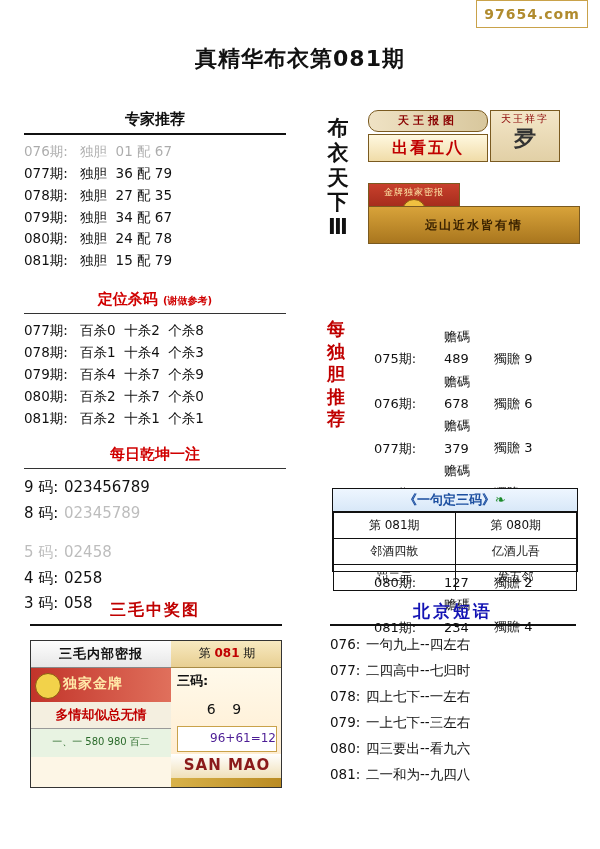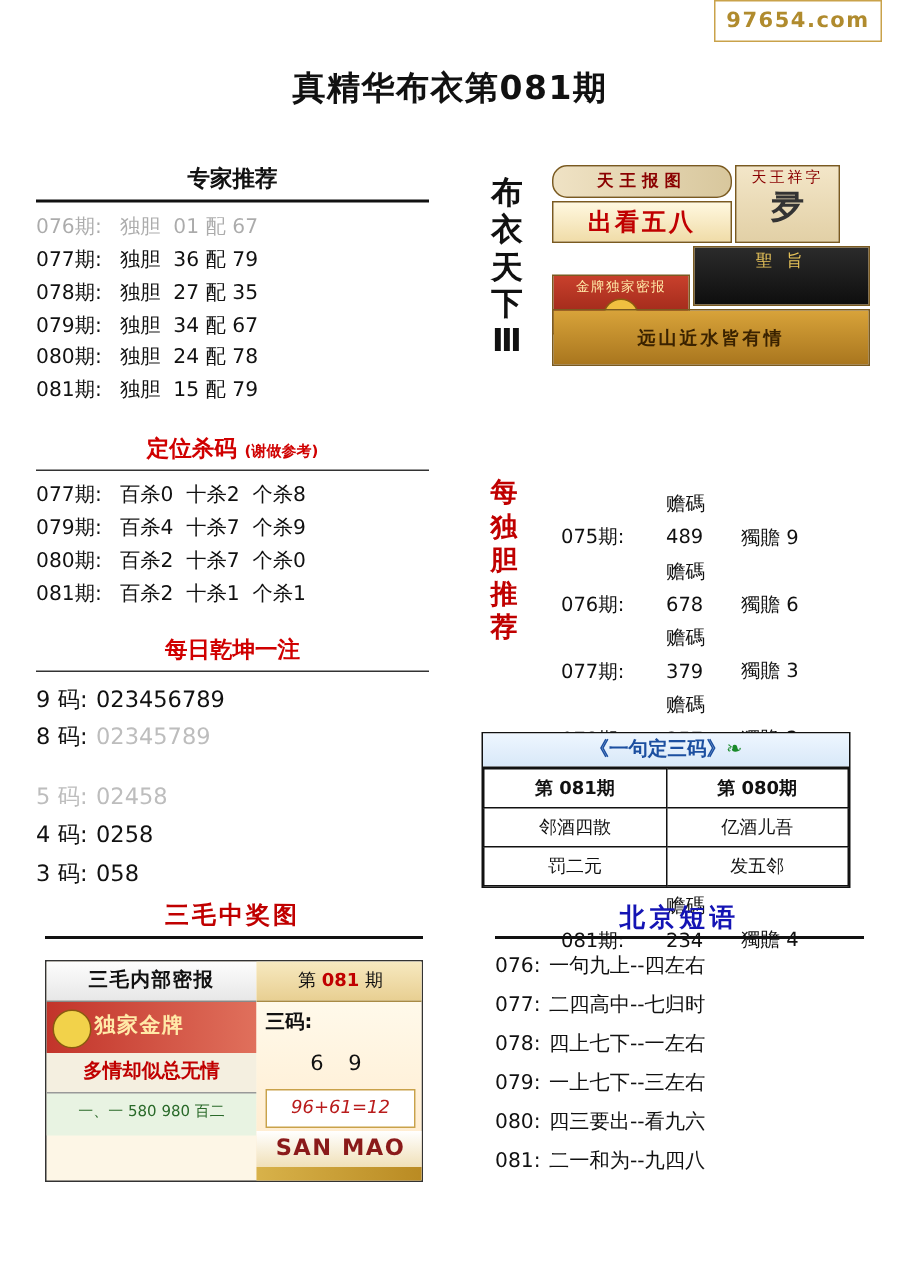--- a/index.html
+++ b/index.html
@@ -72,29 +72,29 @@
     font-size:18px;font-weight:bold;color:#c00000;line-height:1.25;text-align:center;
   }
   .dan-list{
     position:absolute;left:374px;top:326px;width:200px;
     font-size:13px;color:#111;line-height:1.72;
   }
   .dan-list .r .lbl{display:inline-block;width:70px;}
   .dan-list .r .m{display:inline-block;width:50px;}
 
   .box{border:1px solid #111;box-sizing:border-box;background:#fff;}
-  .yjds{position:absolute;left:321px;top:488px;width:246px;height:104px;}
+  .yjds{position:absolute;left:332px;top:488px;width:246px;height:84px;}
   .yjds-head{
     height:22px;background:linear-gradient(180deg,#eef6ff,#d8e8f8);
     border-bottom:1px solid #111;text-align:center;font-size:13px;font-weight:bold;color:#1c4fa0;line-height:21px;
   }
   .yjds-head .leaf{color:#1a8a2a;}
   .yjds table{width:100%;border-collapse:collapse;font-size:12px;color:#111;}
   .yjds td{border:1px solid #111;text-align:center;height:23px;}
-  .yjds td.h{font-weight:bold;}
+  .yjds td.h{font-weight:normal;}
 
   .bjdy-title{
     position:absolute;left:330px;top:600px;width:246px;text-align:center;
     font-size:17px;font-weight:bold;color:#1414b4;letter-spacing:3px;
   }
   .bjdy-rule{position:absolute;left:330px;top:624px;width:246px;border-bottom:2px solid #111;}
   .bjdy-list{
     position:absolute;left:330px;top:632px;width:250px;
     font-size:13.5px;color:#111;line-height:1.92;
   }
@@ -110,21 +110,21 @@
   .sm-l2 .circ{position:absolute;left:4px;top:5px;width:24px;height:24px;border-radius:50%;background:#f2d24a;border:1px solid #8a5a10;}
   .sm-l2 .t{position:absolute;left:32px;top:7px;font-size:14px;color:#ffe9a8;font-weight:bold;letter-spacing:1px;}
   .sm-l3{height:26px;background:#f4efe0;font-size:13px;color:#c00000;font-weight:bold;text-align:center;line-height:25px;}
   .sm-l4{height:30px;background:#fff;border-top:1px solid #999;font-size:13px;color:#111;line-height:28px;padding-left:4px;}
   .sm-l5{height:28px;background:#e8f3e2;border-top:1px solid #999;font-size:10px;color:#2a6a2a;line-height:26px;text-align:center;}
   .sm-r{position:absolute;left:140px;top:0;width:112px;height:146px;background:linear-gradient(180deg,#fffdf2,#ffe9c9);}
   .sm-r1{height:26px;background:linear-gradient(180deg,#f7e9c0,#e8cf92);border-bottom:1px solid #a88b46;text-align:center;font-size:12px;color:#111;line-height:25px;}
   .sm-r1 b{color:#c00000;}
   .sm-r2{height:24px;font-size:13px;font-weight:bold;color:#111;padding:4px 0 0 6px;}
   .sm-r3{height:28px;font-size:14px;color:#111;text-align:center;line-height:26px;letter-spacing:6px;}
-  .sm-r4{height:24px;background:#ffffff;border:1px solid #c9a24a;margin:2px 6px;font-size:12px;color:#b91c1c;text-align:center;line-height:22px;font-style:italic;}
+  .sm-r4{height:24px;background:#ffffff;border:1px solid #c9a24a;margin:2px 6px;font-size:12px;color:#4c1d95;text-align:right;line-height:22px;}
   .sm-r5{height:24px;background:linear-gradient(180deg,#fff,#f0e0b8);text-align:center;font-size:15px;font-weight:bold;color:#8a1a1a;line-height:23px;letter-spacing:1px;}
   .sm-r6{height:16px;background:linear-gradient(90deg,#d8b24a,#b98a22);}
 </style>
 </head>
 <body>
 
 <div class="watermark">97654.com</div>
 
 <div class="title">真精华布衣第081期</div>
 
@@ -143,20 +143,21 @@
 
   <div style="height:18px"></div>
 
   <div class="sec-title red">
     <span>定位杀码</span>
     <span class="small-note">(谢做参考)</span>
   </div>
   <div class="rule thin"></div>
   <div class="rows">
     <div class="r"><span class="lbl">077期:</span><span class="w">百杀0  十杀2  个杀8</span></div>
+    <div class="r"><span class="lbl">078期:</span><span class="w">百杀1  十杀4  个杀3</span></div>
     <div class="r"><span class="lbl">079期:</span><span class="w">百杀4  十杀7  个杀9</span></div>
     <div class="r"><span class="lbl">080期:</span><span class="w">百杀2  十杀7  个杀0</span></div>
     <div class="r"><span class="lbl">081期:</span><span class="w">百杀2  十杀1  个杀1</span></div>
   </div>
 
   <div style="height:16px"></div>
 
   <div class="sec-title red">每日乾坤一注</div>
   <div class="rule thin"></div>
   <div class="codes">
@@ -205,23 +206,20 @@
     <div class="t">天王祥字</div>
     <div class="g">夛</div>
   </div>
   <div class="bn bn3">
       <div class="t">出看五八</div>
     </div>
   <div class="bn bn4">
     <div class="t">金牌独家密报</div>
     <div class="seal"></div>
   </div>
-  <div class="bn bn5">
-      <div class="t">聖 旨</div>
-    </div>
   <div class="bn bn6">
       <div class="t">远山近水皆有情</div>
     </div>
 </div>
 
 <div class="vtitle2">每独胆推荐</div>
 
 <div class="dan-list">
   <div class="r"><span class="lbl">075期:</span><span class="m">赡碼 489</span><span>獨贍 9</span></div>
   <div class="r"><span class="lbl">076期:</span><span class="m">赡碼 678</span><span>獨贍 6</span></div>

